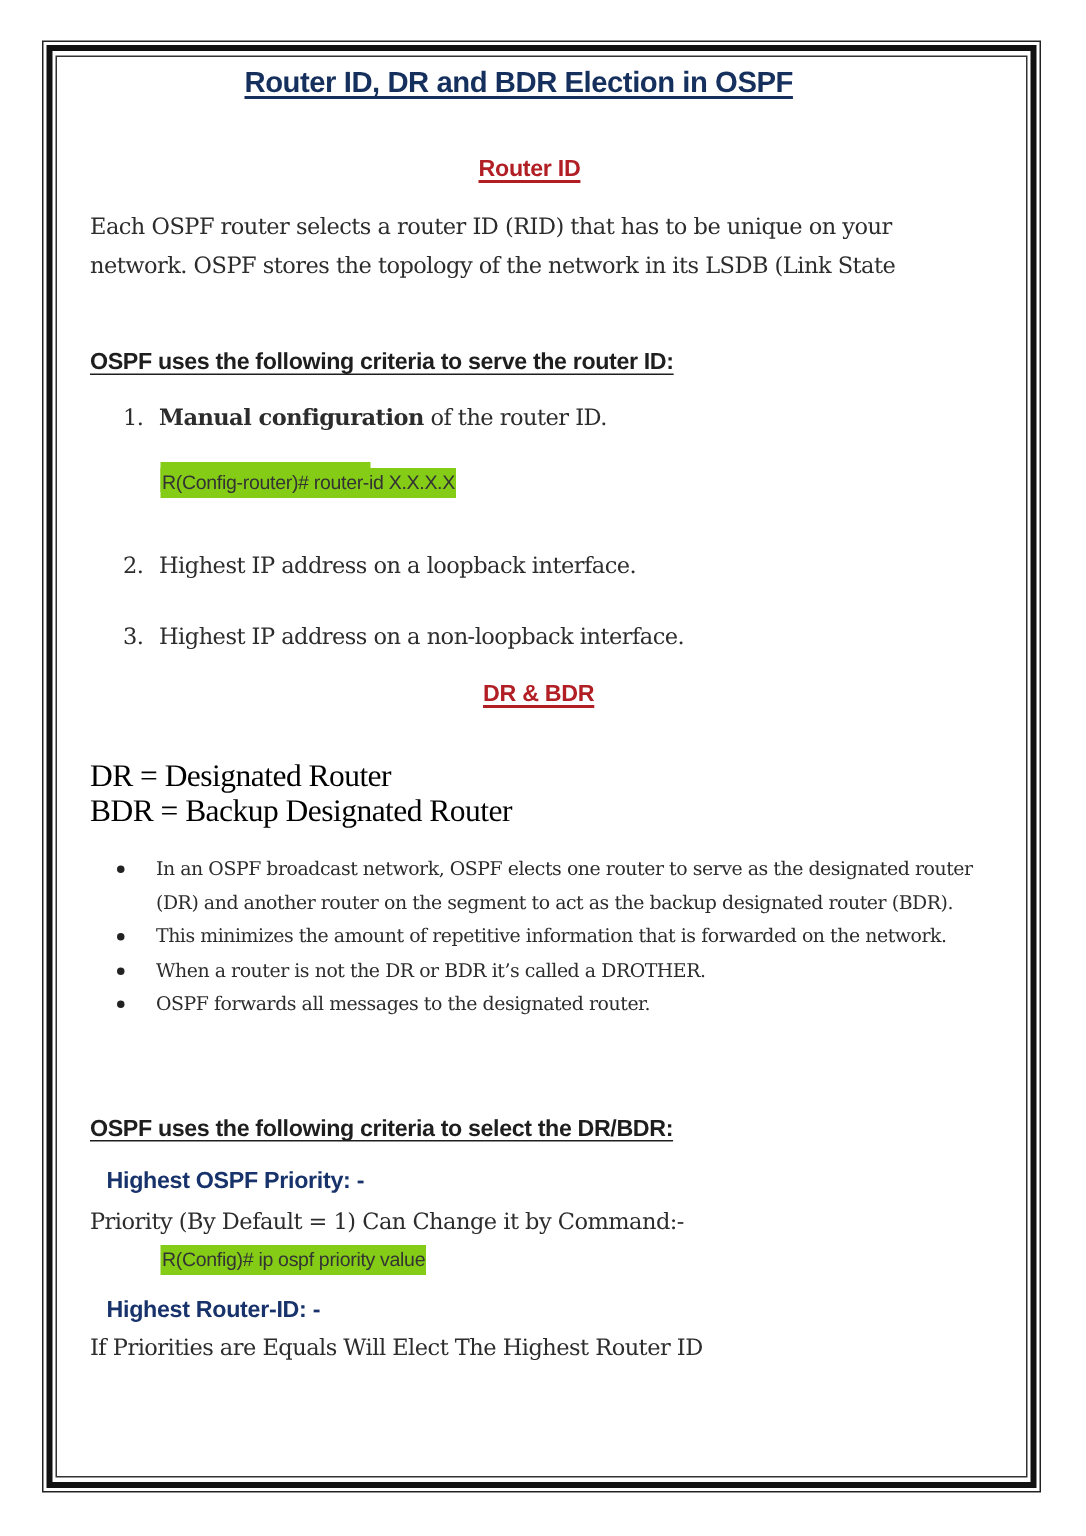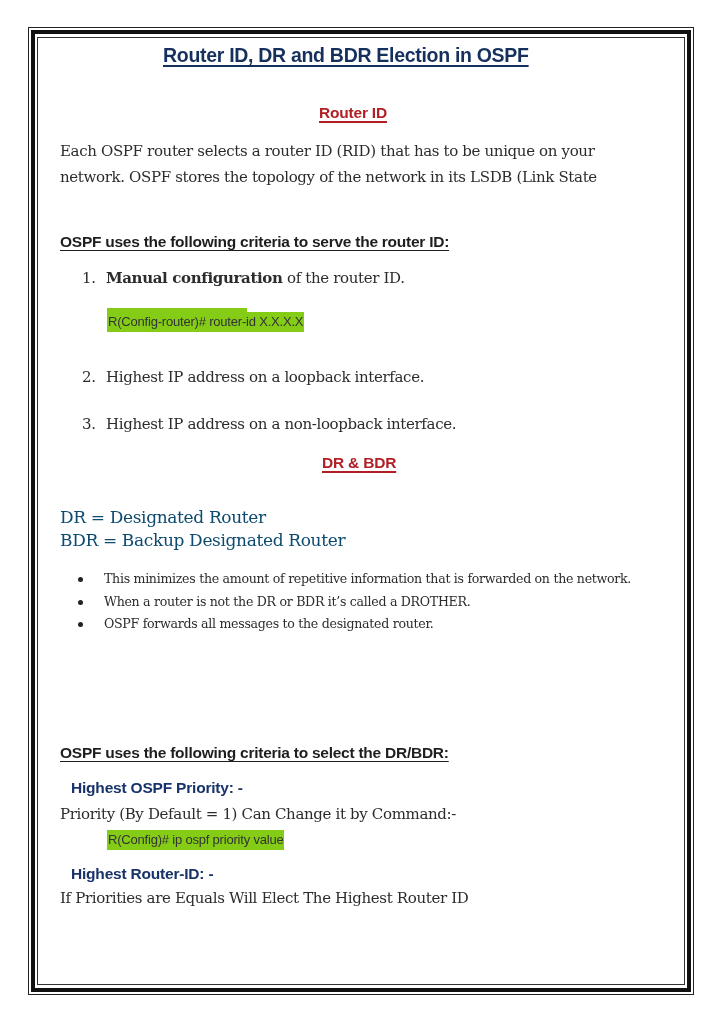--- a/index.html
+++ b/index.html
@@ -110,24 +110,25 @@
       background: #84cc16;
       padding: 0 1px;
       line-height: 20px;
       letter-spacing: -0.2px;
     }
     .cmd-1 { left: 47px; top: 308px; }
     .cmd-2 { left: 47px; top: 312px; }
     .cmd-3 { left: 47px; top: 830px; }
 
     .def {
-      font-size: 17px;
-      color: #0c4a6e;
+      font-size: 21px;
+      color: #000000;
       letter-spacing: -0.35px;
       line-height: 23px;
+      font-family: Liberation Serif, serif;
     }
     .def-1 { left: 0; top: 506px; }
     .def-2 { left: 0; top: 529px; text-align: right; }
 
     .bullets {
       left: 16px; top: 568px;
       width: 600px;
       margin: 0; padding: 0;
       list-style: none;
       white-space: normal;
@@ -201,20 +202,21 @@
   <div class="abs num-item ni-3">
     <span class="n">3.</span><span>Highest IP address on a non-loopback interface.</span>
   </div>
 
   <div class="abs section-heading sh-dr">DR &amp; BDR</div>
 
   <div class="abs def def-1">DR = Designated Router</div>
   <div class="abs def def-2">BDR = Backup Designated Router</div>
 
   <ul class="abs bullets">
+    <li><span class="dot"></span><span>In an OSPF broadcast network, OSPF elects one router to serve as the designated router (DR) and another router on the segment to act as the backup designated router (BDR).</span></li>
     <li><span class="dot"></span><span>This minimizes the amount of repetitive information that is forwarded on the network.</span></li>
     <li><span class="dot"></span><span>When a router is not the DR or BDR it’s called a DROTHER.</span></li>
     <li><span class="dot"></span><span>OSPF forwards all messages to the designated router.</span></li>
   </ul>
 
   <div class="abs criteria crit-2">OSPF uses the following criteria to select the DR/BDR:</div>
 
   <div class="abs sub-heading sub-1">Highest OSPF Priority: -</div>
   <div class="abs line line-1">Priority (By Default = 1) Can Change it by Command:-</div>
   <div class="abs cmd cmd-3">R(Config)# ip ospf priority value</div>

